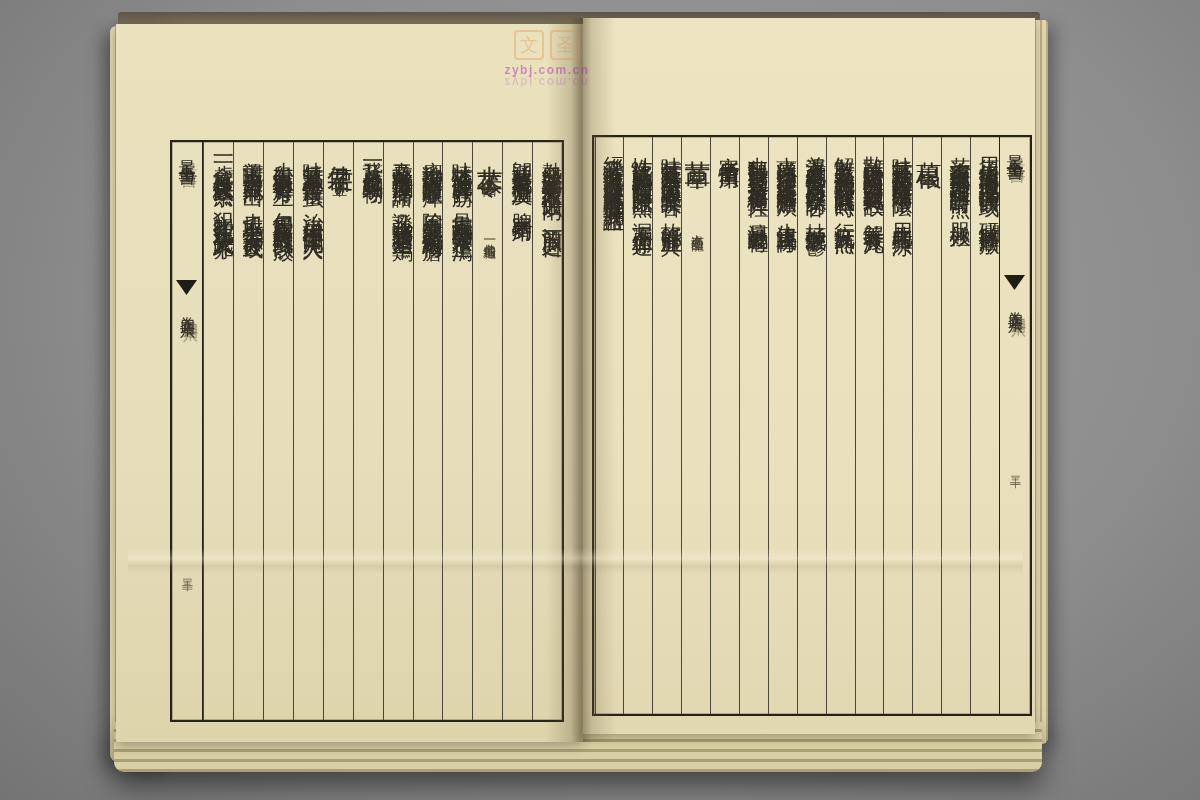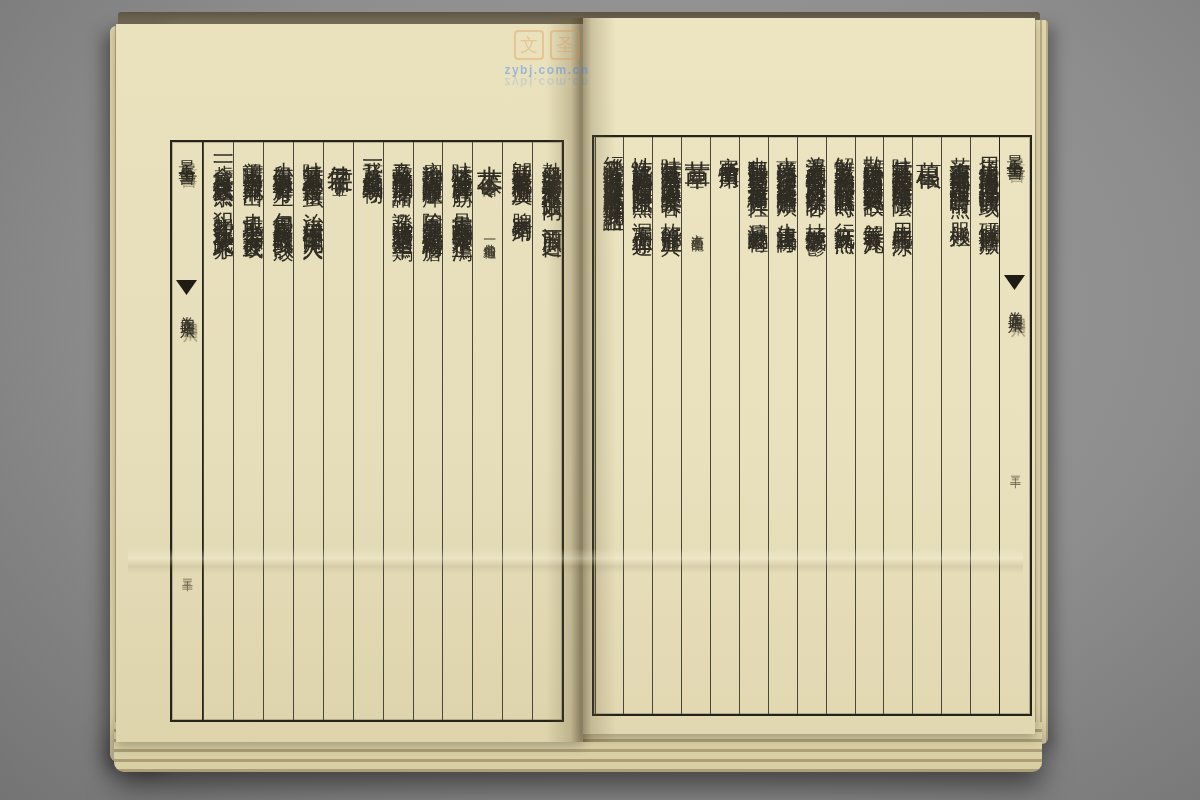--- a/index.html
+++ b/index.html
@@ -63,21 +63,21 @@
   .bx-folio{font-size:11px;color:#574f3b;letter-spacing:1px;opacity:.85;}
   .frame-right .bx-folio{top:330px;}
   .frame-left  .bx-folio{top:428px;}
 
   
   .watermark{left:487px;top:30px;width:120px;height:80px;opacity:.55;pointer-events:none;
     font-family:"Liberation Sans","DejaVu Sans",sans-serif;text-align:center;}
   .wm-glyphs{display:flex;justify-content:center;gap:6px;}
   .wm-box{width:26px;height:26px;border:2px solid #dd9048;border-radius:4px;color:#dd9048;
     font-size:18px;line-height:26px;opacity:.65;}
-  .wm-text{margin-top:3px;font-size:12px;font-weight:bold;letter-spacing:1.5px;color:#3b82f6;opacity:.8;}
+  .wm-text{margin-top:3px;font-size:12px;font-weight:bold;letter-spacing:1.5px;color:#a21caf;opacity:.8;}
   .wm-reflect{transform:scaleY(-1);opacity:.3;margin-top:-2px;}
 </style>
 </head>
 <body>
 
 <div class="abs book-top-edge"></div>
 <div class="abs edge-left"></div>
 <div class="abs edge-right"></div>
 <div class="abs edge-bottom"></div>
 

